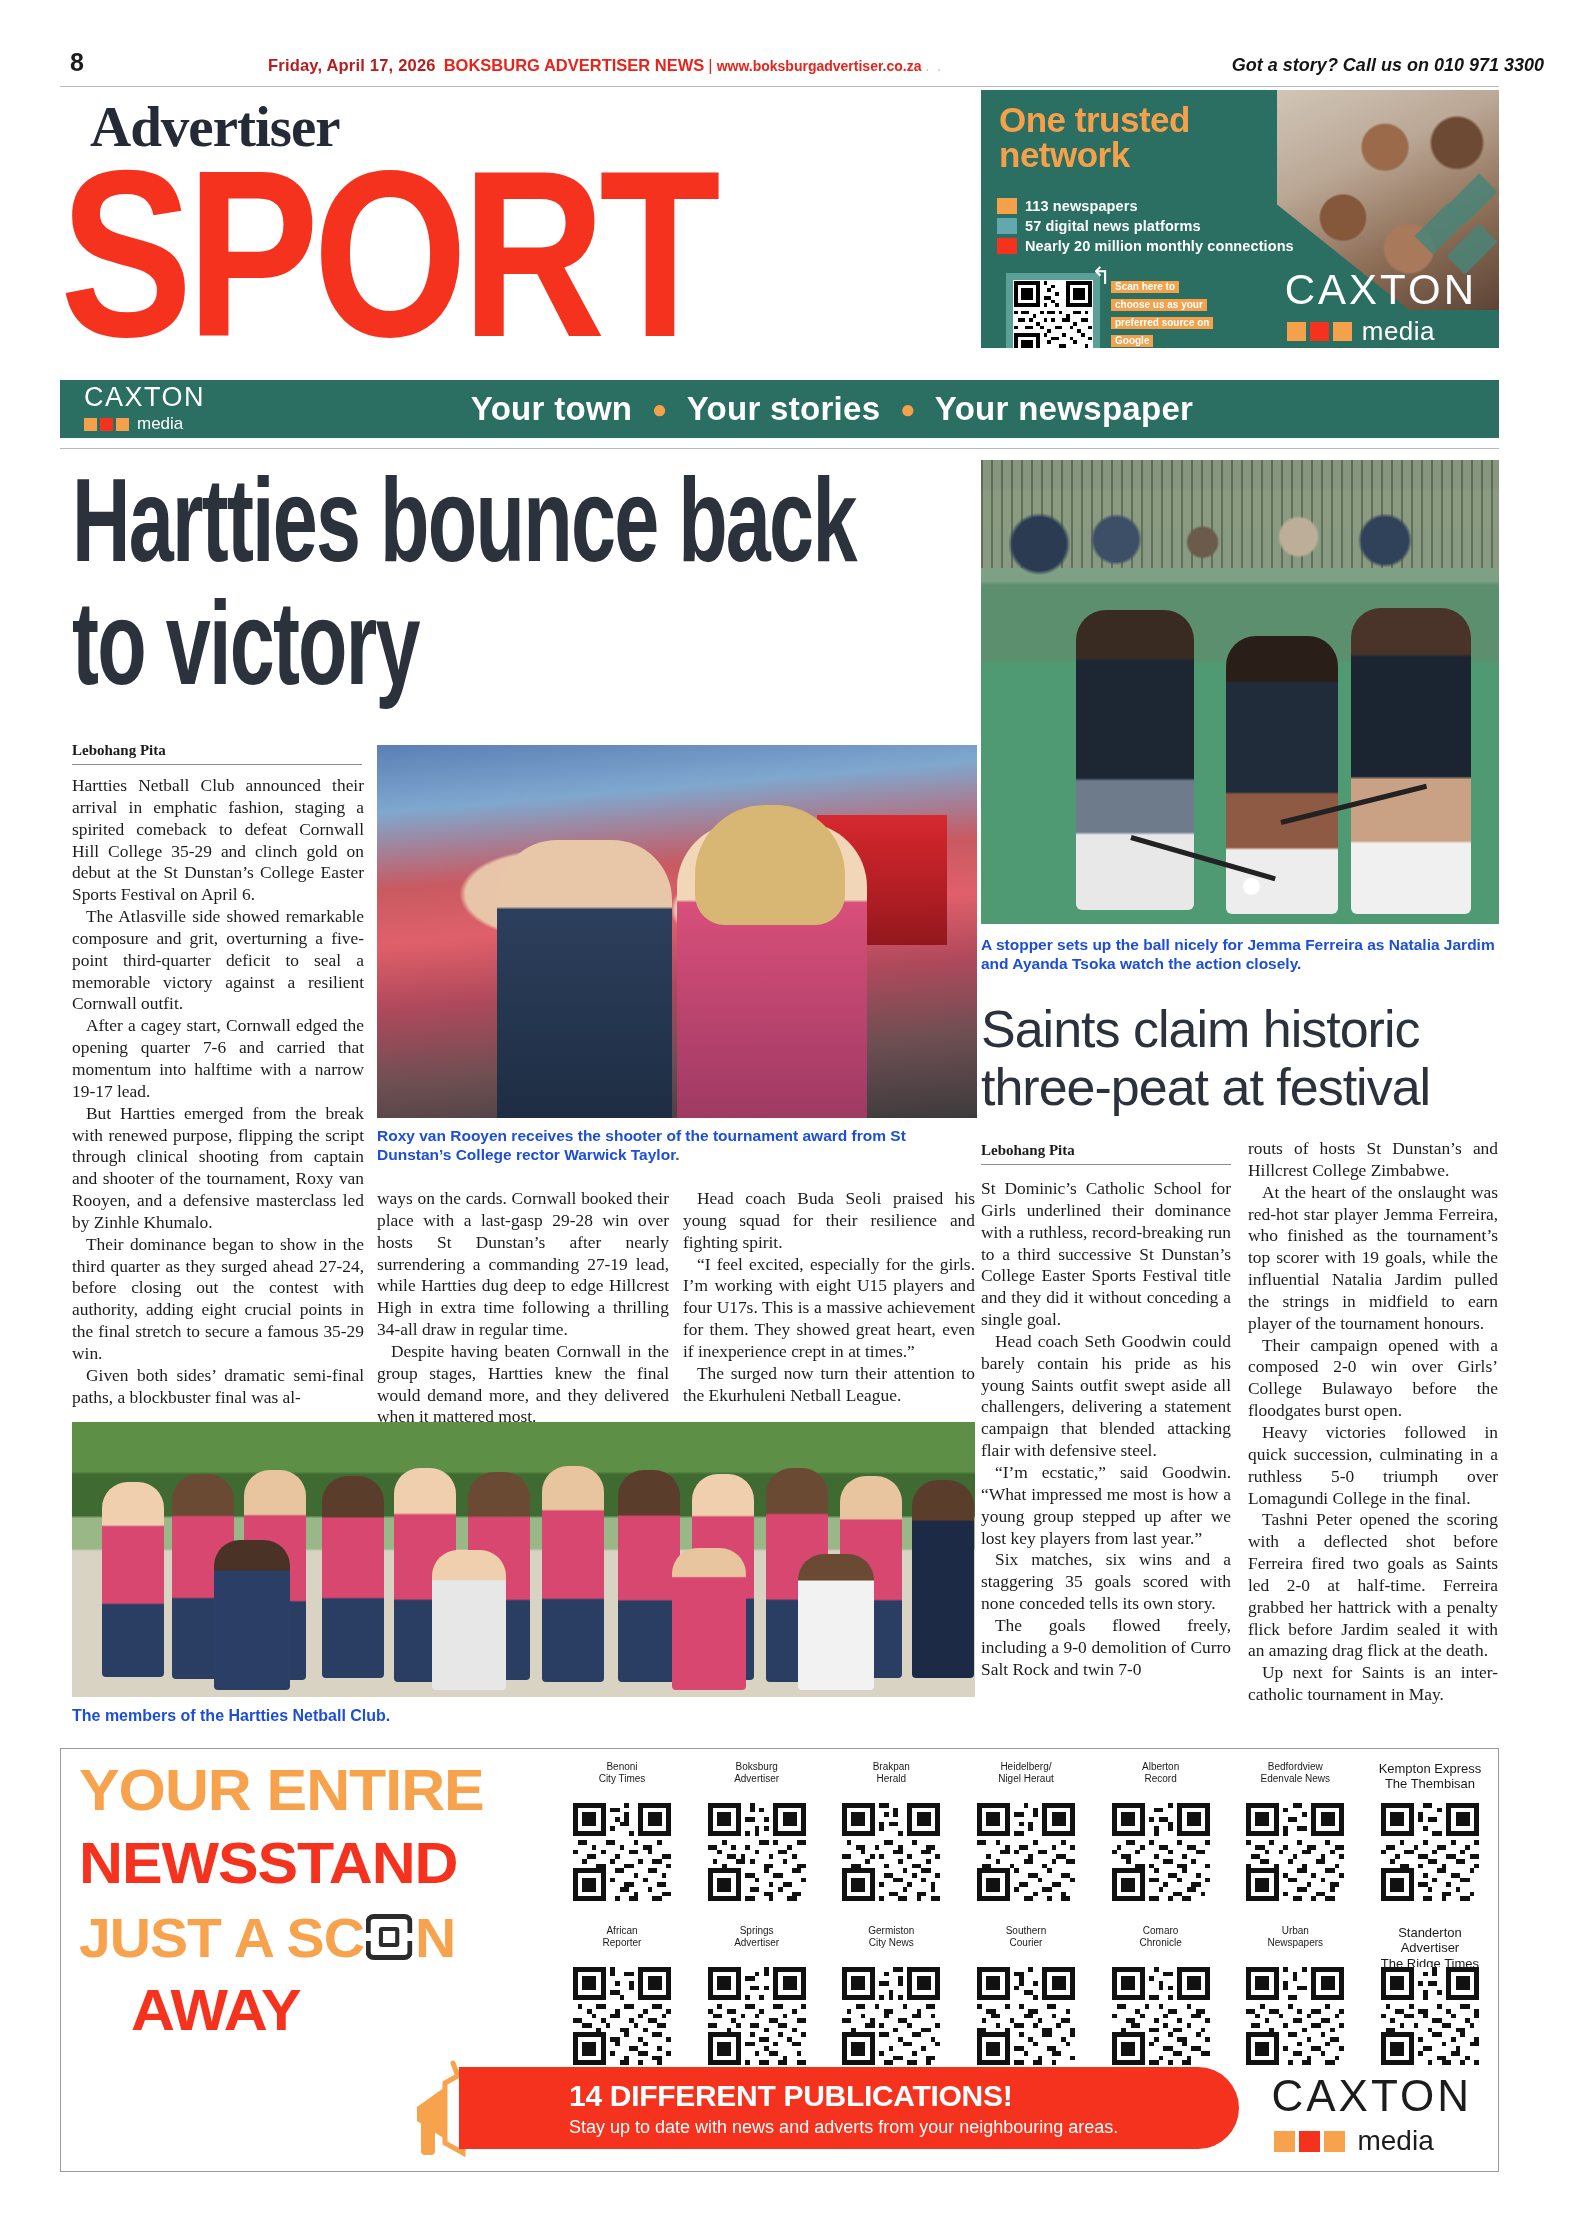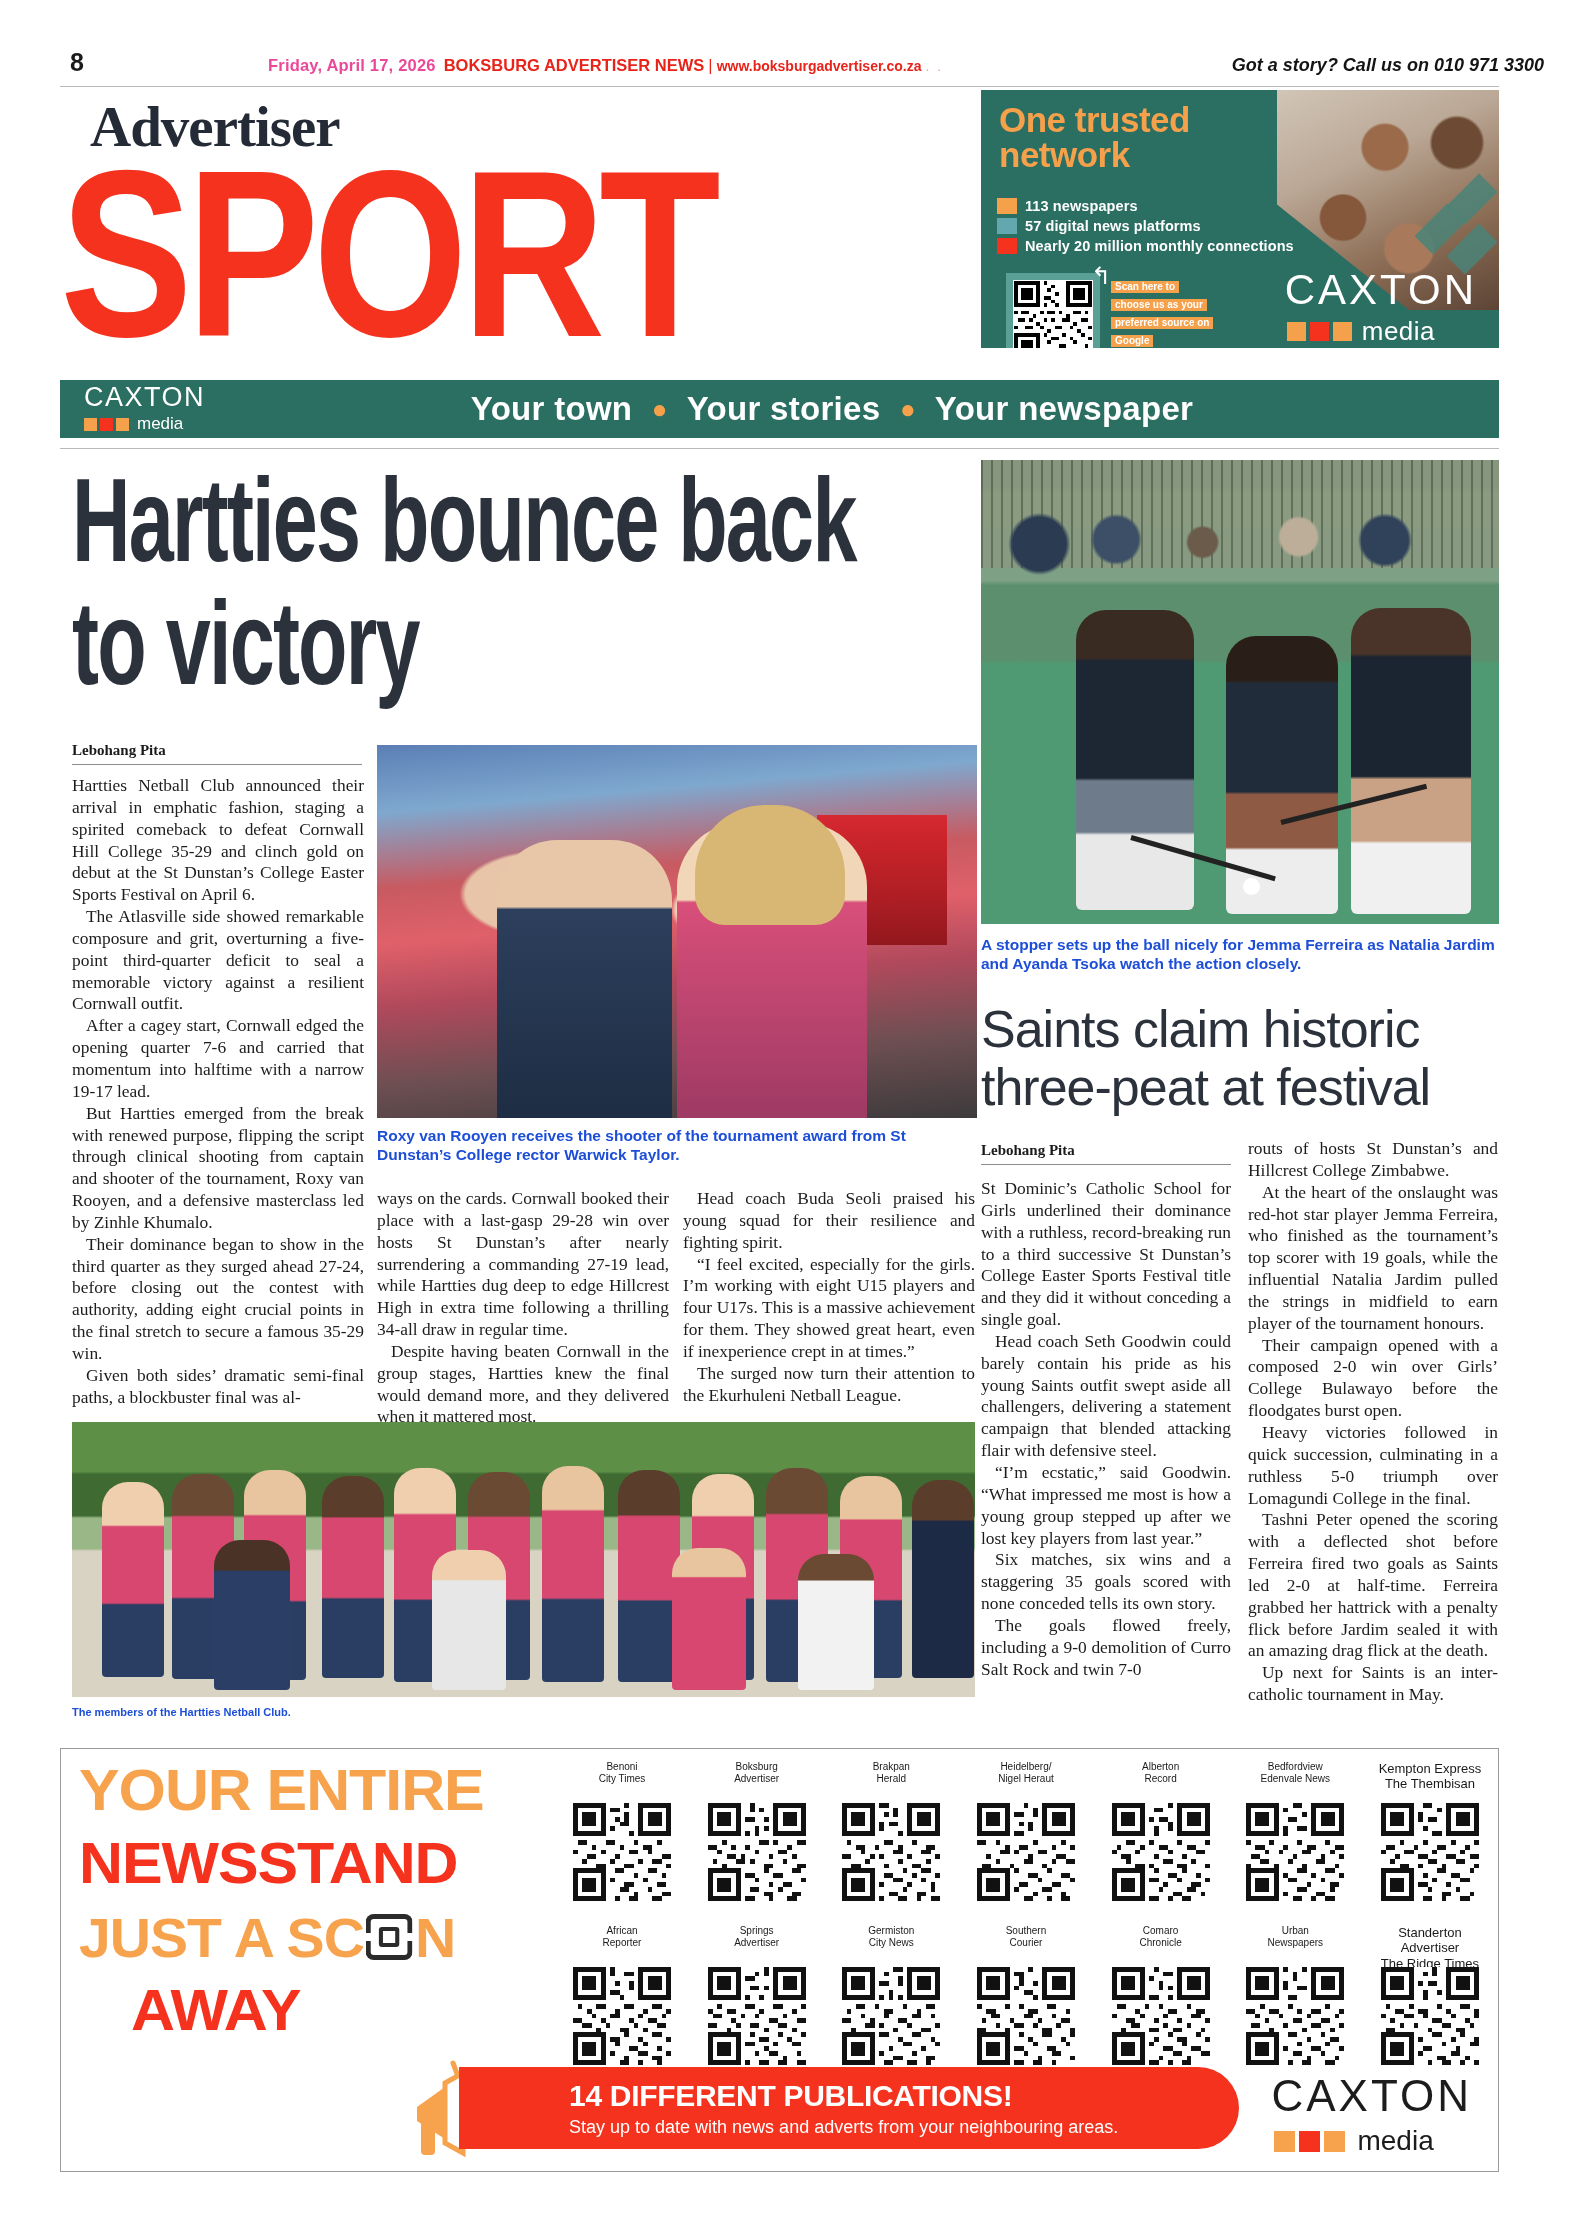--- a/index.html
+++ b/index.html
@@ -12,21 +12,21 @@
   .page { position: relative; width: 1572px; height: 2224px; background:#fff; }
   .folio-num {
     position:absolute; left:70px; top:48px;
     font-weight:bold; font-size:25px; color:#1b1b1b;
     font-family:"Liberation Sans", sans-serif;
   }
   .folio-center {
     position:absolute; left:268px; top:56px;
     font-size:16.5px; white-space:nowrap;
   }
-  .folio-center .date { font-weight:bold; color:#ec4899; letter-spacing:.2px;}
+  .folio-center .date { font-weight:bold; color:#b91c1c; letter-spacing:.2px;}
   .folio-center .pub { font-weight:bold; color:#e8231a; margin-left:8px;}
   .folio-center .bar { color:#e8231a; margin:0 4px; font-weight:400;}
   .folio-center .url { color:#e8231a; font-size:14px; font-weight:bold;}
   .folio-center .dots { color:#f0a39f; font-size:14px; letter-spacing:2px; margin-left:4px;}
   .folio-right {
     position:absolute; right:28px; top:55px;
     font-size:18px; font-style:italic; font-weight:bold; color:#141414;
     white-space:nowrap;
   }
 
@@ -226,21 +226,21 @@
   
   .photo3 {
     position:absolute; left:72px; top:1422px; width:903px; height:275px;
     overflow:hidden;
     background:linear-gradient(180deg,#5e8f46 0 18%, #3f6b33 19% 34%, #9ab887 35% 46%, #d8d3c2 47% 100%);
   }
   .photo3 .row-people { position:absolute; left:0; top:10px; width:100%; height:265px; }
   .photo3 .per {
     position:absolute; width:62px; border-radius:26px 26px 4px 4px;
   }
-  #cap3 { left:72px; top:1706px; width:903px; font-size:11px; }
+  #cap3 { left:72px; top:1706px; width:903px; font-size:16px; }
 
   
   .ad-bottom {
     position:absolute; left:60px; top:1748px; width:1439px; height:424px;
     border:1px solid #9b9b9b; background:#fff;
   }
   .ad-b-left { position:absolute; left:18px; top:14px; width:470px; }
   .ad-b-left .l1 {
     font-size:58px; font-weight:bold; color:#f7a24c; line-height:.92;
     letter-spacing:-1px; transform:scaleX(1.05); transform-origin:left;

